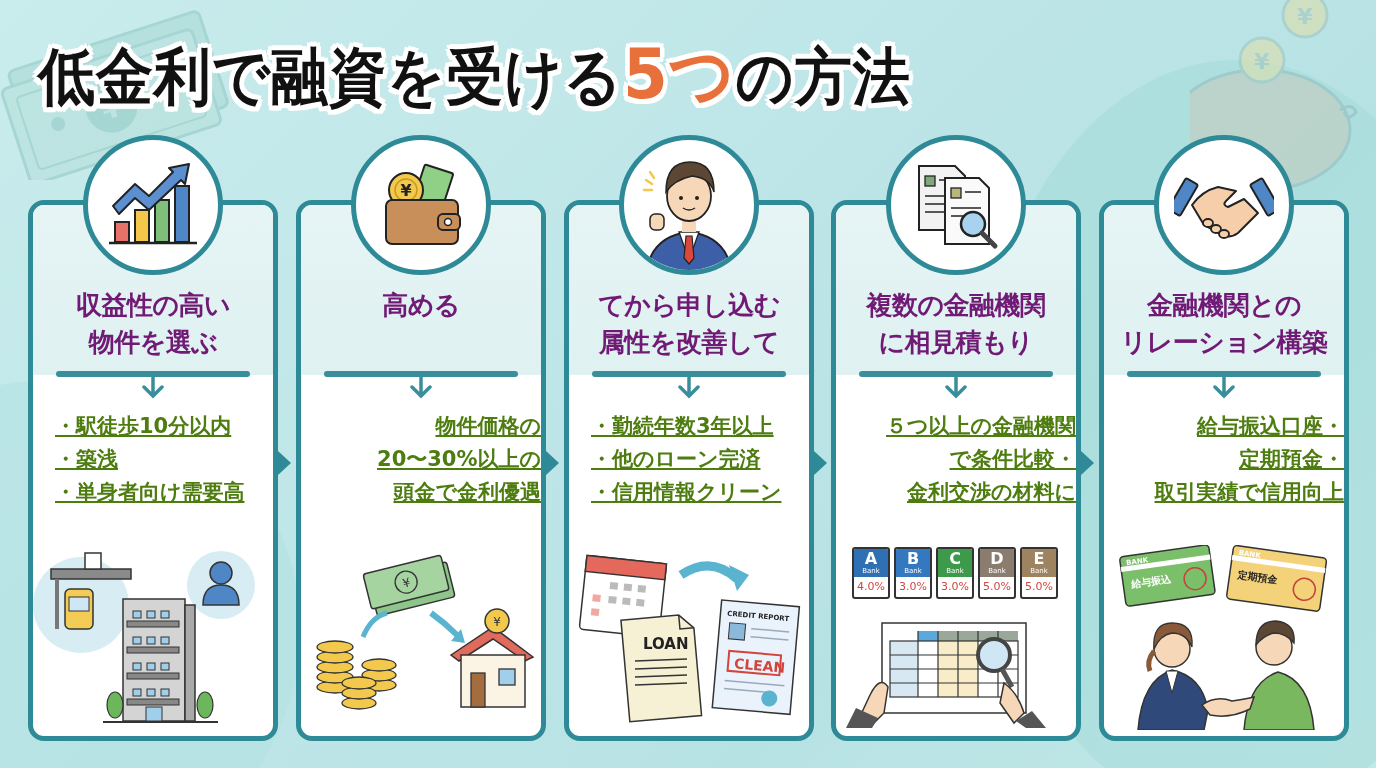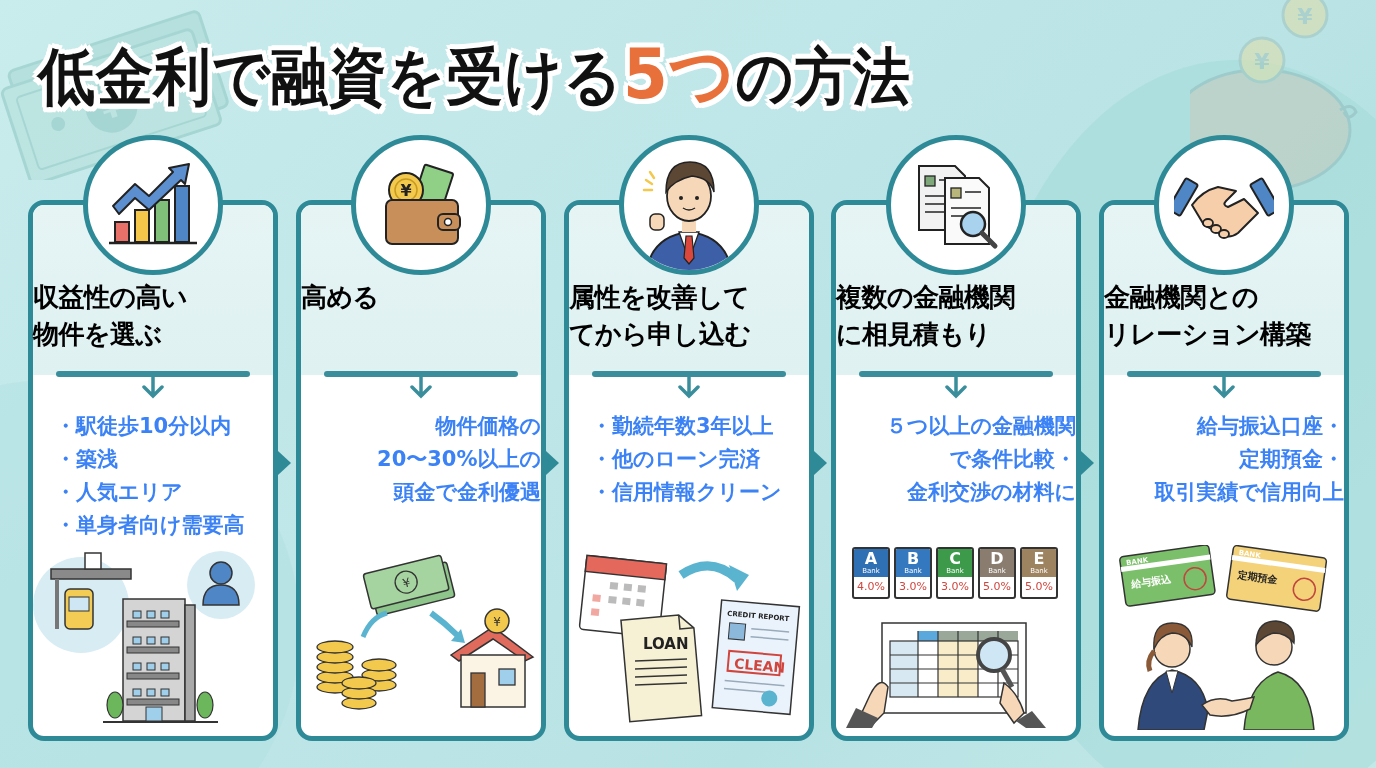--- a/index.html
+++ b/index.html
@@ -45,34 +45,34 @@
     background: linear-gradient(180deg, #e6f4f4 0%, #dff1f1 100%);
     border-radius: 11px 11px 0 0;
   }
   .icon-circle {
     position: absolute; left: 50%; top: -70px; transform: translateX(-50%);
     width: 140px; height: 140px; border-radius: 50%;
     background: #fff; border: 5px solid #2f8a98;
     display: flex; align-items: center; justify-content: center; z-index: 3;
   }
   .card-title {
-    position: absolute; left: 0; right: 0; top: 74px;
-    text-align: left; font-weight: bold; font-size: 26px; line-height: 37px;
-    color: #000000; z-index: 2; letter-spacing: -0.5px;
+    position: absolute; left: 0; right: 0; top: 82px;
+    text-align: center; font-weight: bold; font-size: 26px; line-height: 37px;
+    color: #701a75; z-index: 2; letter-spacing: -0.5px;
   }
   .divider {
     position: absolute; left: 23px; right: 23px; top: 166px; height: 6px;
     background: #3a8e9b; border-radius: 3px; z-index: 2;
   }
   .down-arrow {
     position: absolute; left: 50%; top: 171px; transform: translateX(-50%); z-index: 2;
   }
   .card-body {
     position: absolute; left: 0; right: 0; top: 205px;
-    font-weight: bold; font-size: 21px; line-height: 33px; color: #3b82f6;
+    font-weight: bold; font-size: 21px; line-height: 33px; color: #4d7c0f; text-decoration: underline;
   }
   .card-body.list { padding-left: 22px; }
   .card-body.center { text-align: right; }
   .card-body .li { white-space: nowrap; }
   .card-body .li::before { content: "・"; margin-right: 0px; }
   .illus { position: absolute; left: 0; right: 0; bottom: 6px; height: 185px; }
   .conn-arrow {
     position: absolute; top: 246px; width: 0; height: 0;
     border-top: 12px solid transparent; border-bottom: 12px solid transparent;
     border-left: 13px solid #2f8a98; z-index: 4;
@@ -134,21 +134,20 @@
     <div>収益性の高い</div>
     <div>物件を選ぶ</div>
   </div>
   <div class="divider"></div>
   <svg class="down-arrow" width="24" height="24" viewBox="0 0 24 24">
       <path d="M12 0 V20 M3 11 L12 20 L21 11" fill="none" stroke="#3a8e9b" stroke-width="3.5" stroke-linecap="round"></path>
     </svg>
   <div class="card-body list">
     <div class="li">駅徒歩10分以内</div>
     <div class="li">築浅</div>
-    <div class="li">人気エリア</div>
     <div class="li">単身者向け需要高</div>
   </div>
   <svg class="illus" viewBox="0 0 240 185">
     <circle cx="48" cy="60" r="48" fill="#d8ecf4"></circle>
     <circle cx="188" cy="40" r="34" fill="#d8ecf4"></circle>
     <circle cx="188" cy="28" r="11" fill="#4f86c6" stroke="#333" stroke-width="1.5"></circle>
     <path d="M170 60 q0 -20 18 -20 q18 0 18 20 z" fill="#4f86c6" stroke="#333" stroke-width="1.5"></path>
     <rect x="18" y="24" width="80" height="10" fill="#8a8a8a" stroke="#333" stroke-width="1.5"></rect>
     <rect x="52" y="8" width="16" height="16" fill="#fff" stroke="#333" stroke-width="1.5"></rect>
     <rect x="22" y="34" width="4" height="50" fill="#777"></rect>
@@ -253,22 +252,22 @@
       <ellipse cx="65" cy="56" rx="22" ry="25" fill="#f6d7b8" stroke="#222" stroke-width="1.8"></ellipse>
       <path d="M42 52 q0 -30 24 -30 q24 0 24 30 q-4 -14 -22 -16 q-18 4 -26 16 z" fill="#5c4634" stroke="#222" stroke-width="1.5"></path>
       <circle cx="57" cy="58" r="2" fill="#222"></circle>
         <circle cx="73" cy="58" r="2" fill="#222"></circle>
       <path d="M59 68 q6 4 12 0" fill="none" stroke="#222" stroke-width="1.5"></path>
       <rect x="26" y="74" width="14" height="16" rx="5" fill="#f6d7b8" stroke="#222" stroke-width="1.5"></rect>
       <path d="M22 40 l6 4 M20 50 l8 0 M26 32 l4 6" stroke="#f2c94c" stroke-width="2.5" stroke-linecap="round"></path>
     </svg>
   </div>
   <div class="card-title">
+    <div>てから申し込む</div>
     <div>属性を改善して</div>
-    <div>てから申し込む</div>
   </div>
   <div class="divider"></div>
   <svg class="down-arrow" width="24" height="24" viewBox="0 0 24 24">
       <path d="M12 0 V20 M3 11 L12 20 L21 11" fill="none" stroke="#3a8e9b" stroke-width="3.5" stroke-linecap="round"></path>
     </svg>
   <div class="card-body list">
     <div class="li">勤続年数3年以上</div>
     <div class="li">他のローン完済</div>
     <div class="li">信用情報クリーン</div>
   </div>

